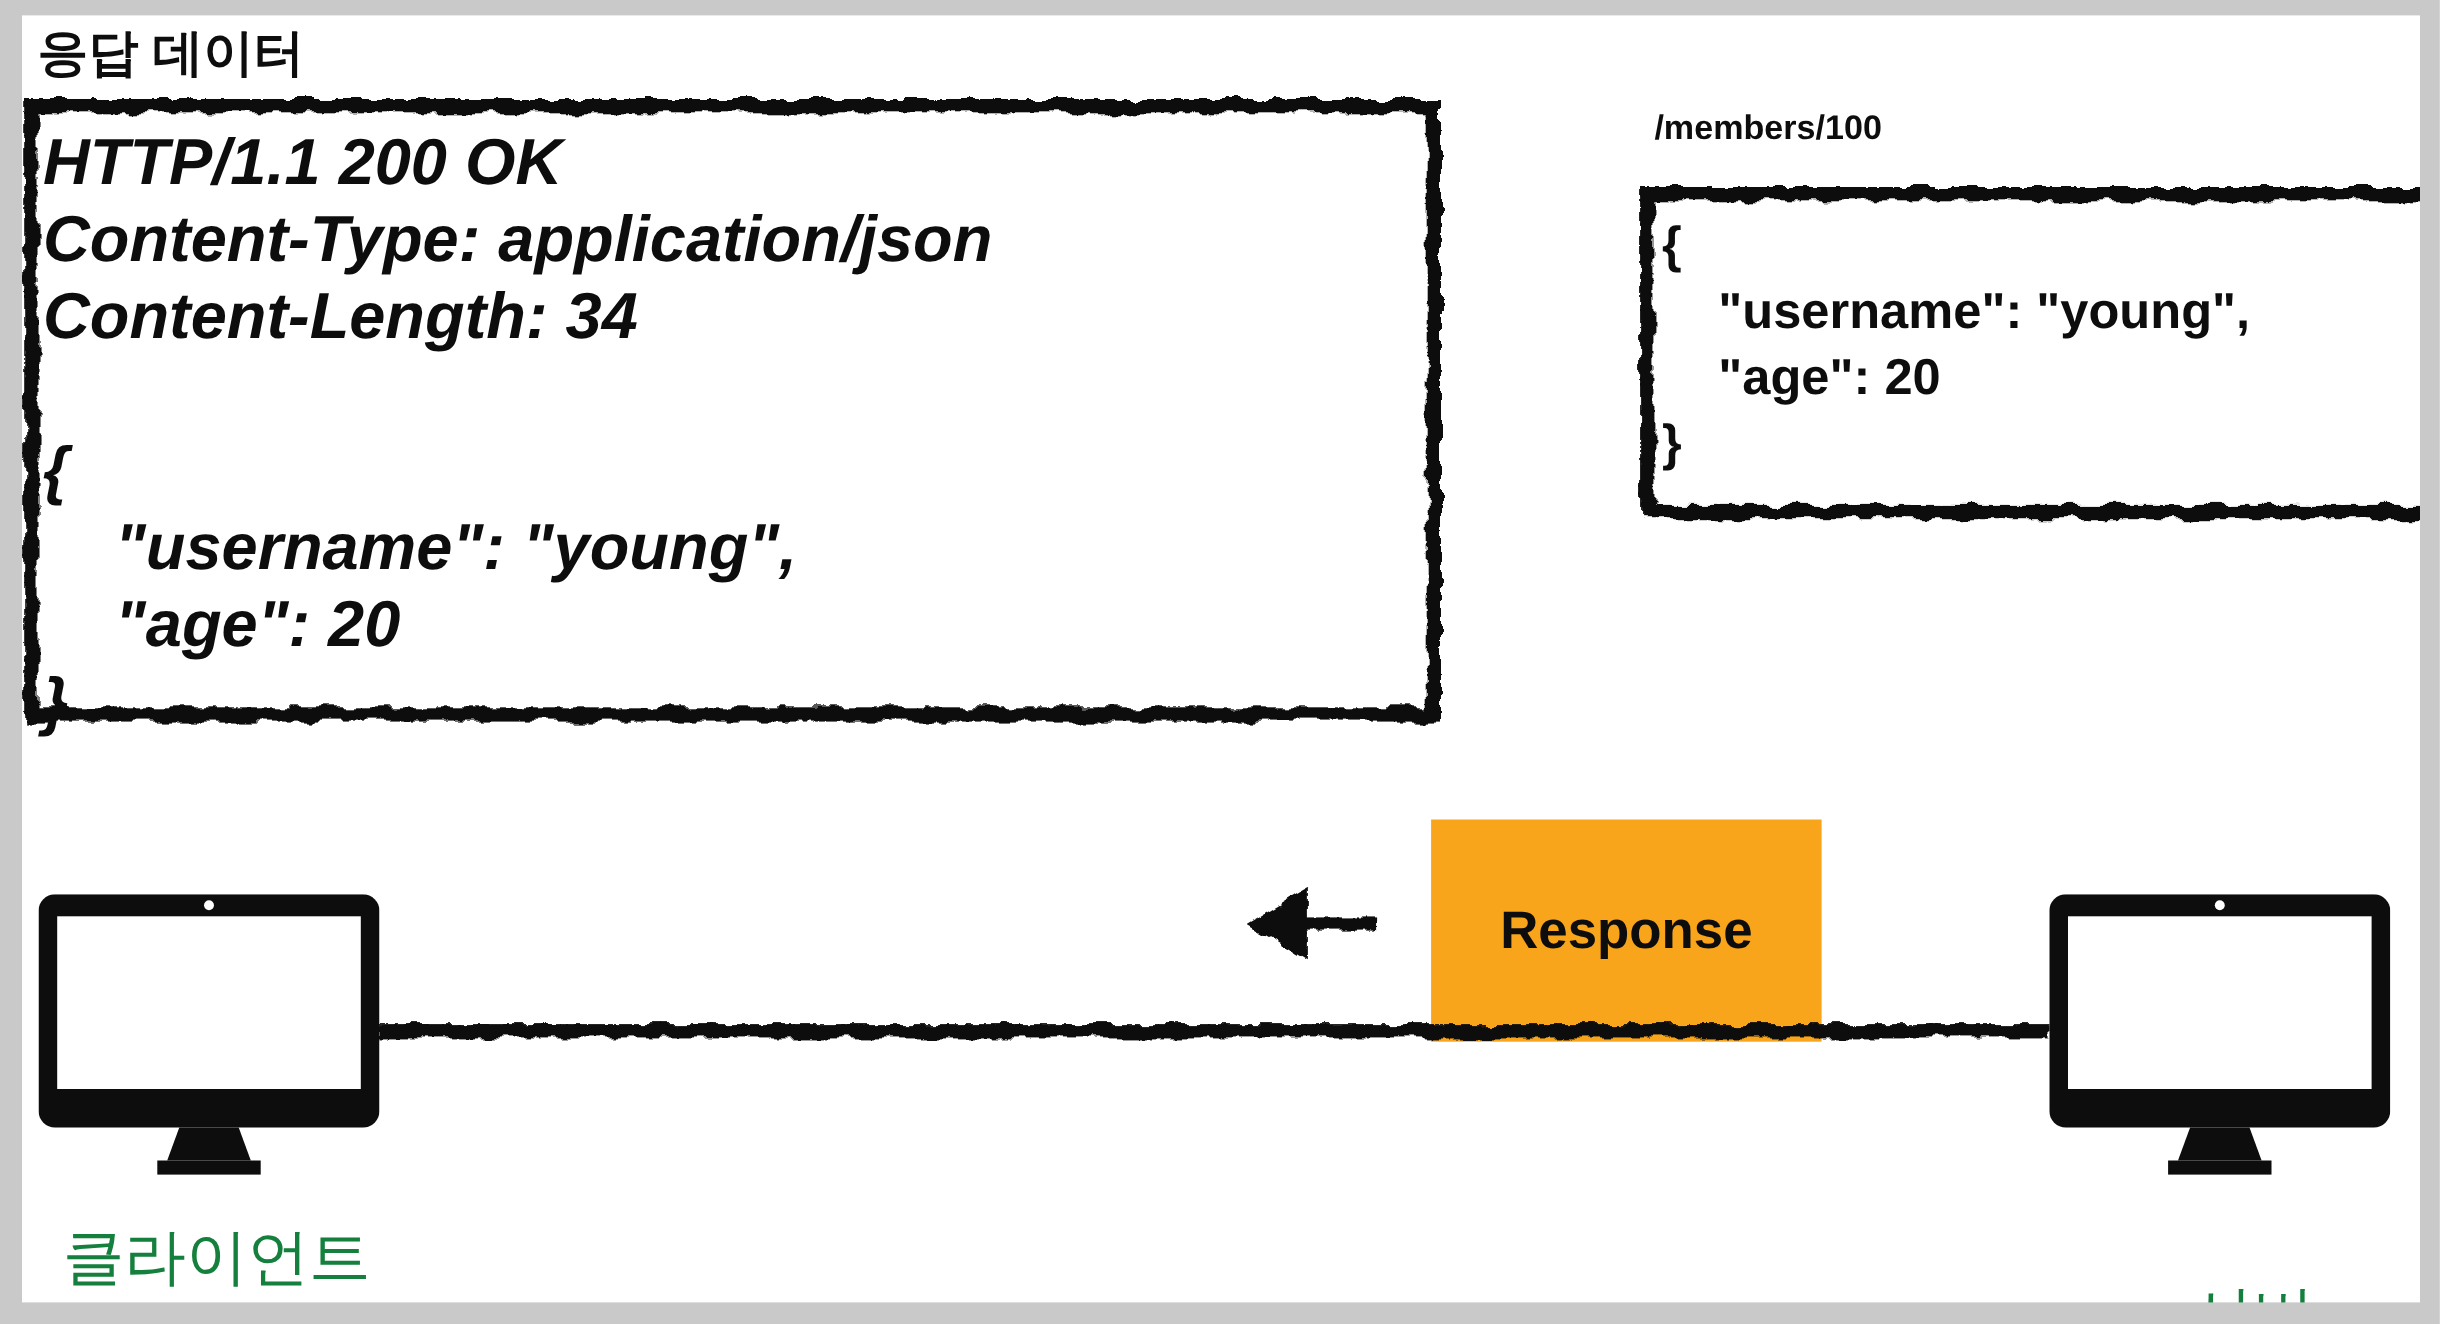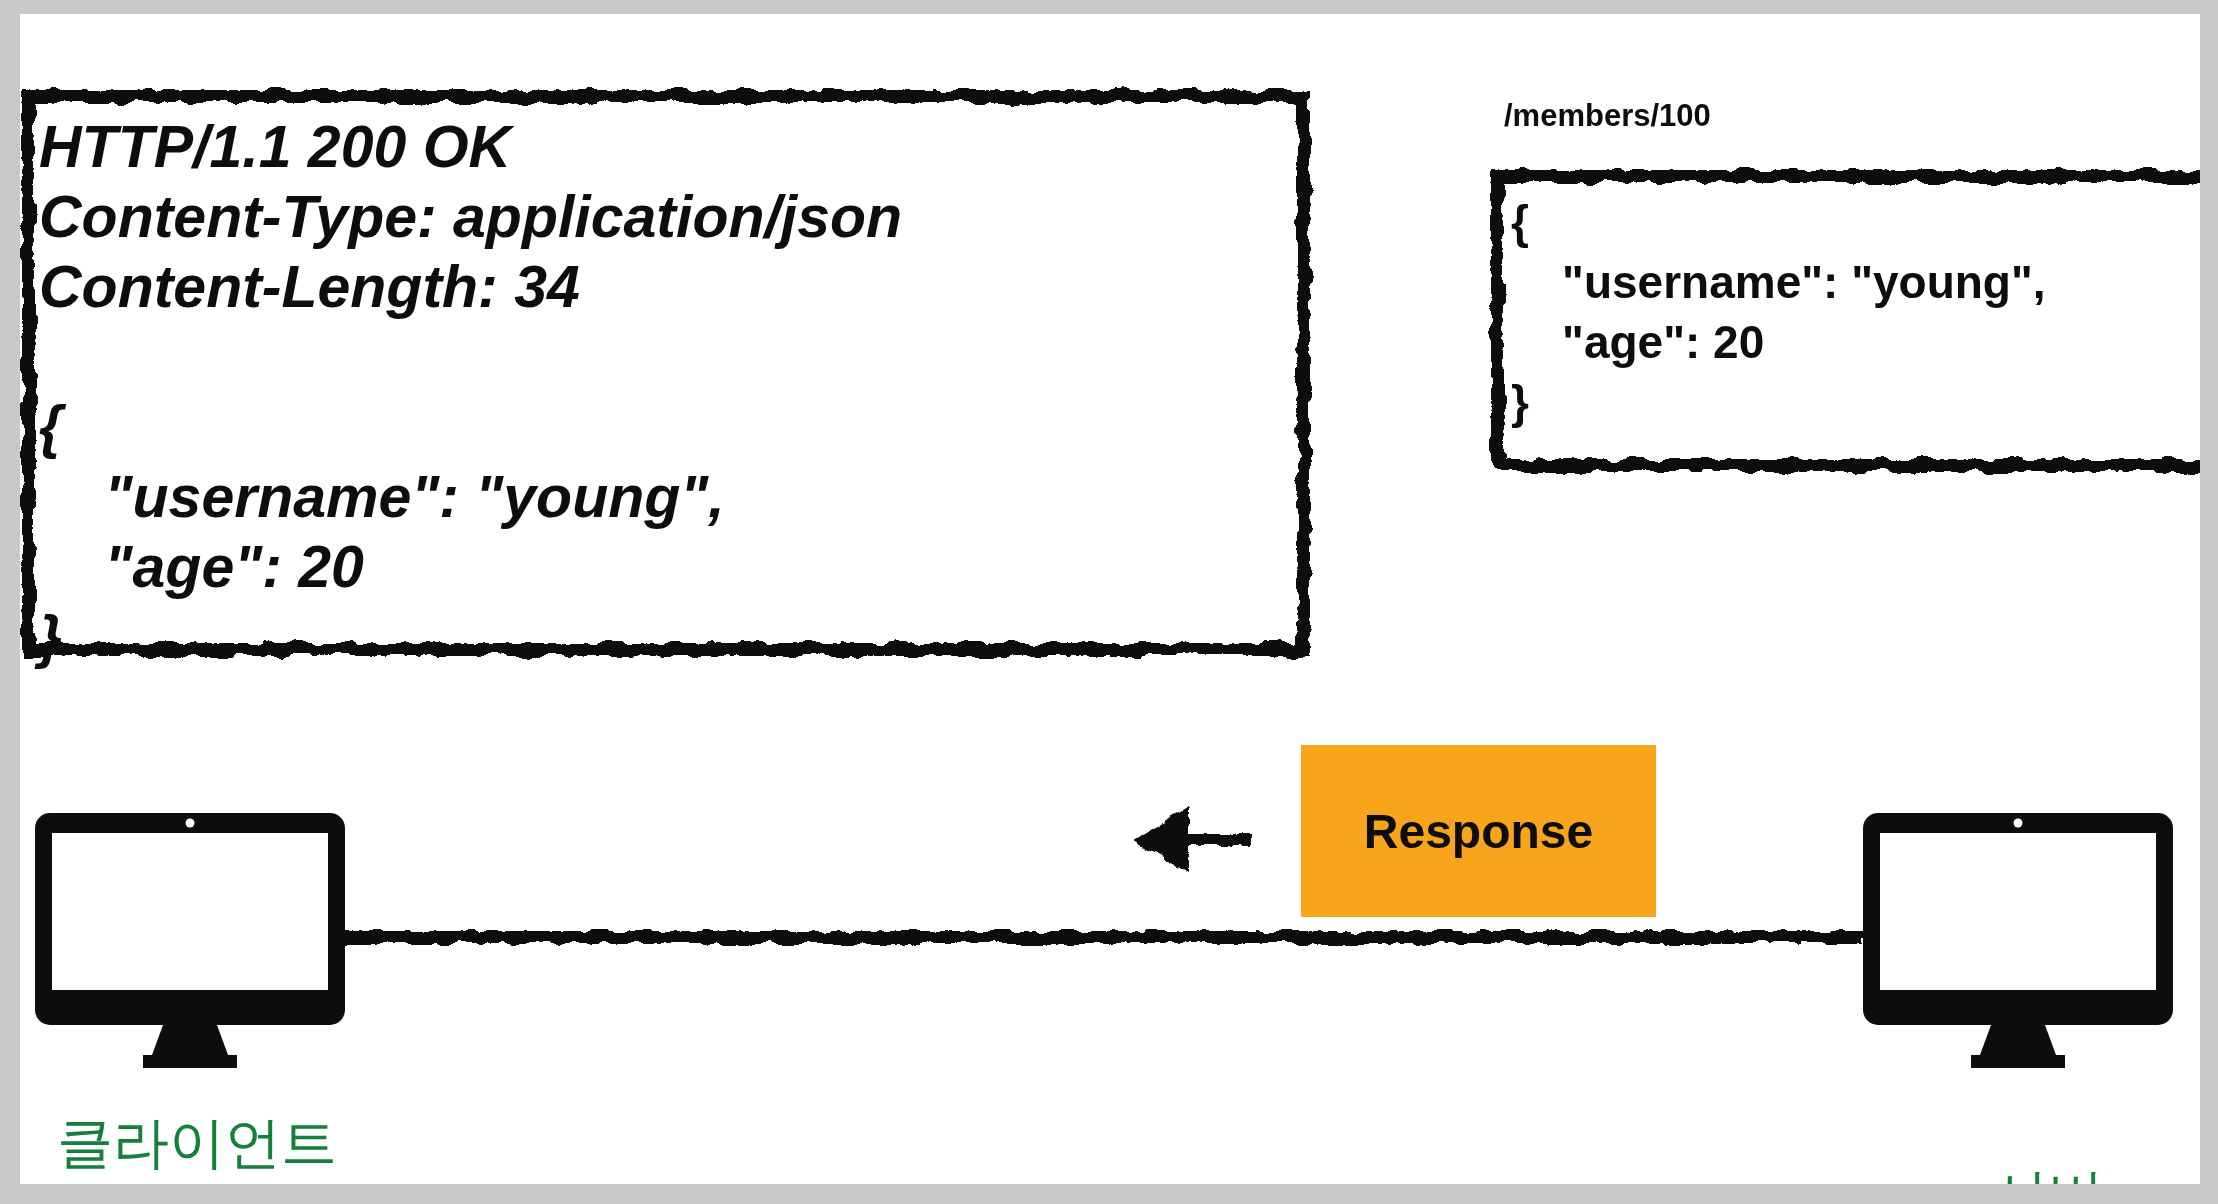--- a/index.html
+++ b/index.html
@@ -42,21 +42,21 @@
   .json-box pre.code{
     padding:22px 0 0 20px;
     font-size:46px;line-height:60px;
   }
   .resource-label{
     position:absolute;left:1484px;top:84px;
     font-size:31px;font-weight:bold;color:#0d0d0d;white-space:nowrap;
   }
   
   .response-badge{
-    position:absolute;left:1281px;top:731px;width:355px;height:172px;
+    position:absolute;left:1281px;top:731px;width:355px;height:202px;
     background:#f9a51b;
     display:flex;align-items:center;justify-content:center;
     font-size:48px;font-weight:bold;color:#0d0d0d;
   }
   .arrow-svg{position:absolute;left:1111px;top:790px;}
   .conn-line{
     position:absolute;left:325px;top:917px;width:1520px;height:13px;
     background:#0d0d0d;
     filter:url(#rough);
   }
@@ -79,20 +79,21 @@
   <defs>
     <filter id="rough" x="-15%" y="-15%" width="130%" height="130%">
       <feTurbulence type="fractalNoise" baseFrequency="0.045" numOctaves="4" seed="7" result="n"></feTurbulence>
       <feDisplacementMap in="SourceGraphic" in2="n" scale="12" xChannelSelector="R" yChannelSelector="G"></feDisplacementMap>
     </filter>
   </defs>
 </svg>
 
 <div class="canvas">
 
+  <div class="title">응답 데이터</div>
 
   <div class="box http-box">
     <div class="sketch-border"></div>
     <pre class="code">HTTP/1.1 200 OK
 Content-Type: application/json
 Content-Length: 34
 
 {
     "username": "young",
     "age": 20

